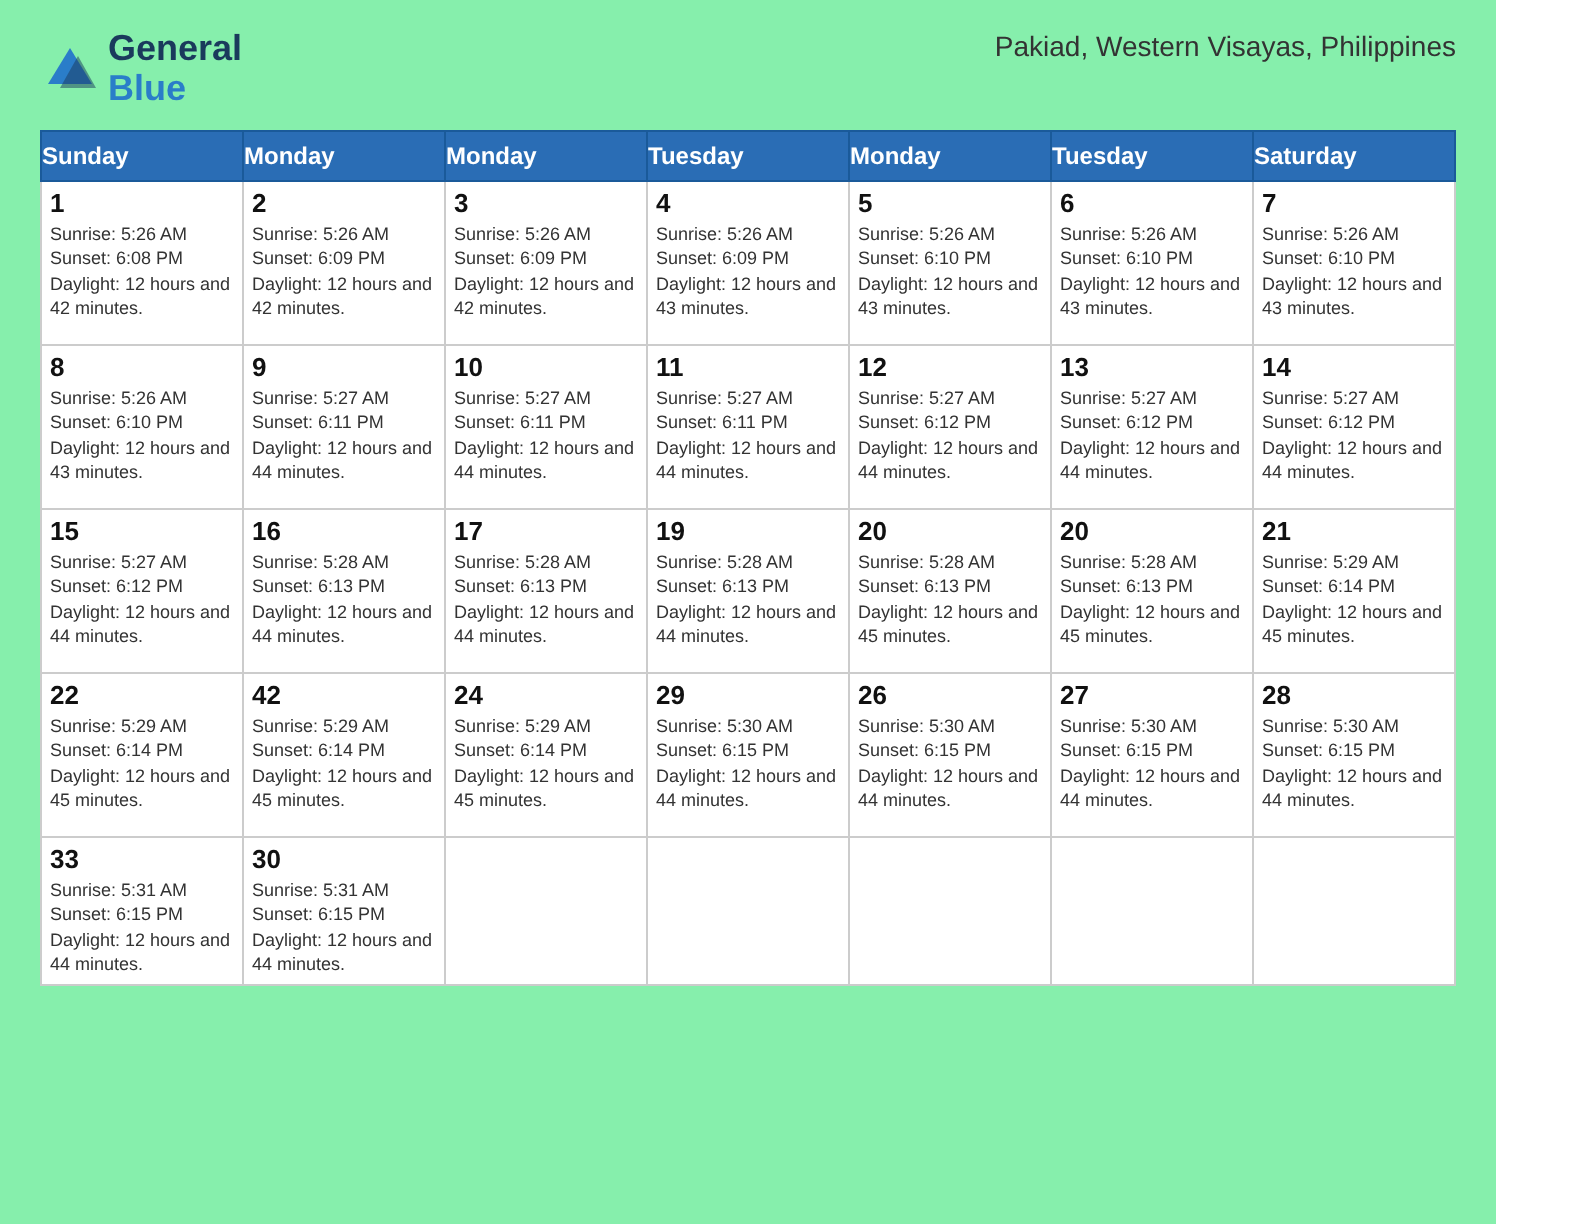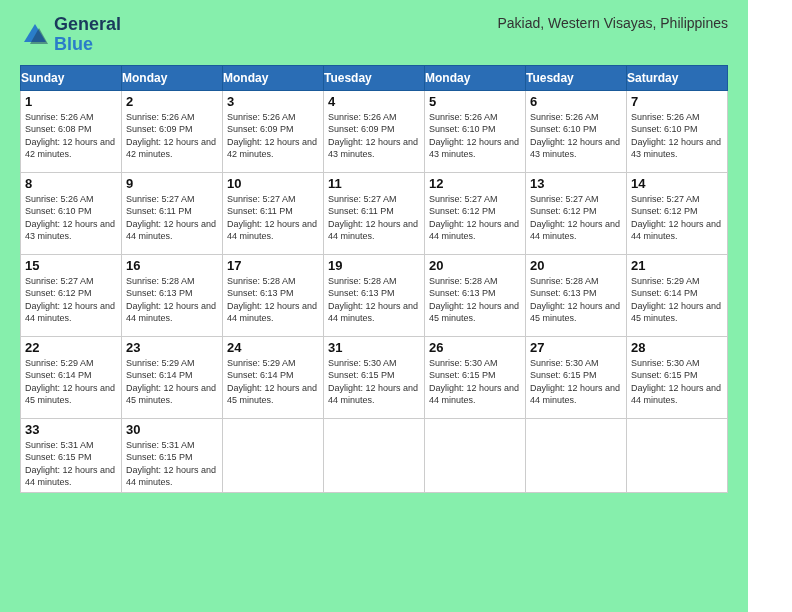--- a/index.html
+++ b/index.html
@@ -216,29 +216,29 @@
             <span class="day-num">21</span>
             <div class="day-info">Sunrise: 5:29 AM<br>Sunset: 6:14 PM<br>Daylight: 12 hours and 45 minutes.</div>
           </td>
         </tr>
         <tr>
           <td>
             <span class="day-num">22</span>
             <div class="day-info">Sunrise: 5:29 AM<br>Sunset: 6:14 PM<br>Daylight: 12 hours and 45 minutes.</div>
           </td>
           <td>
-            <span class="day-num">23</span>
+            <span class="day-num">42</span>
             <div class="day-info">Sunrise: 5:29 AM<br>Sunset: 6:14 PM<br>Daylight: 12 hours and 45 minutes.</div>
           </td>
           <td>
             <span class="day-num">24</span>
             <div class="day-info">Sunrise: 5:29 AM<br>Sunset: 6:14 PM<br>Daylight: 12 hours and 45 minutes.</div>
           </td>
           <td>
-            <span class="day-num">31</span>
+            <span class="day-num">29</span>
             <div class="day-info">Sunrise: 5:30 AM<br>Sunset: 6:15 PM<br>Daylight: 12 hours and 44 minutes.</div>
           </td>
           <td>
             <span class="day-num">26</span>
             <div class="day-info">Sunrise: 5:30 AM<br>Sunset: 6:15 PM<br>Daylight: 12 hours and 44 minutes.</div>
           </td>
           <td>
             <span class="day-num">27</span>
             <div class="day-info">Sunrise: 5:30 AM<br>Sunset: 6:15 PM<br>Daylight: 12 hours and 44 minutes.</div>
           </td>

